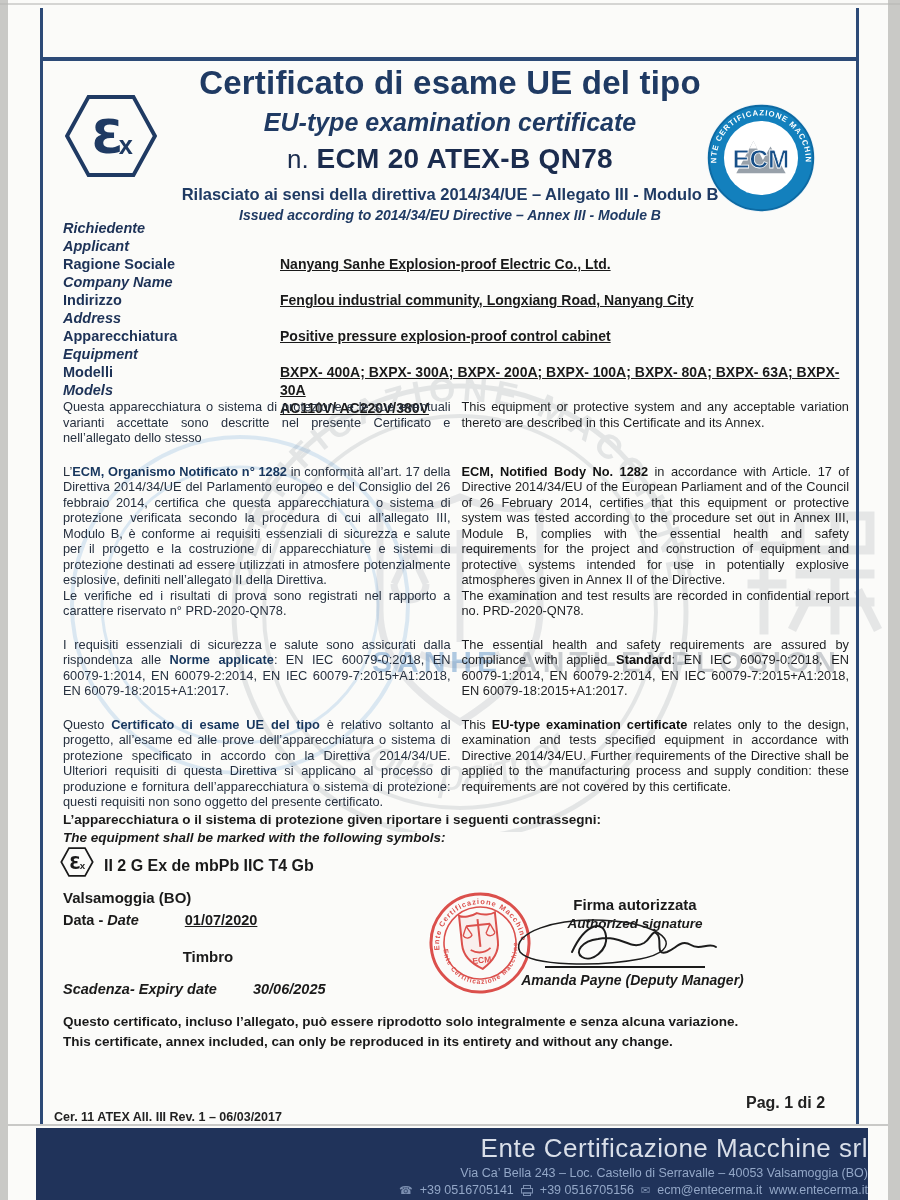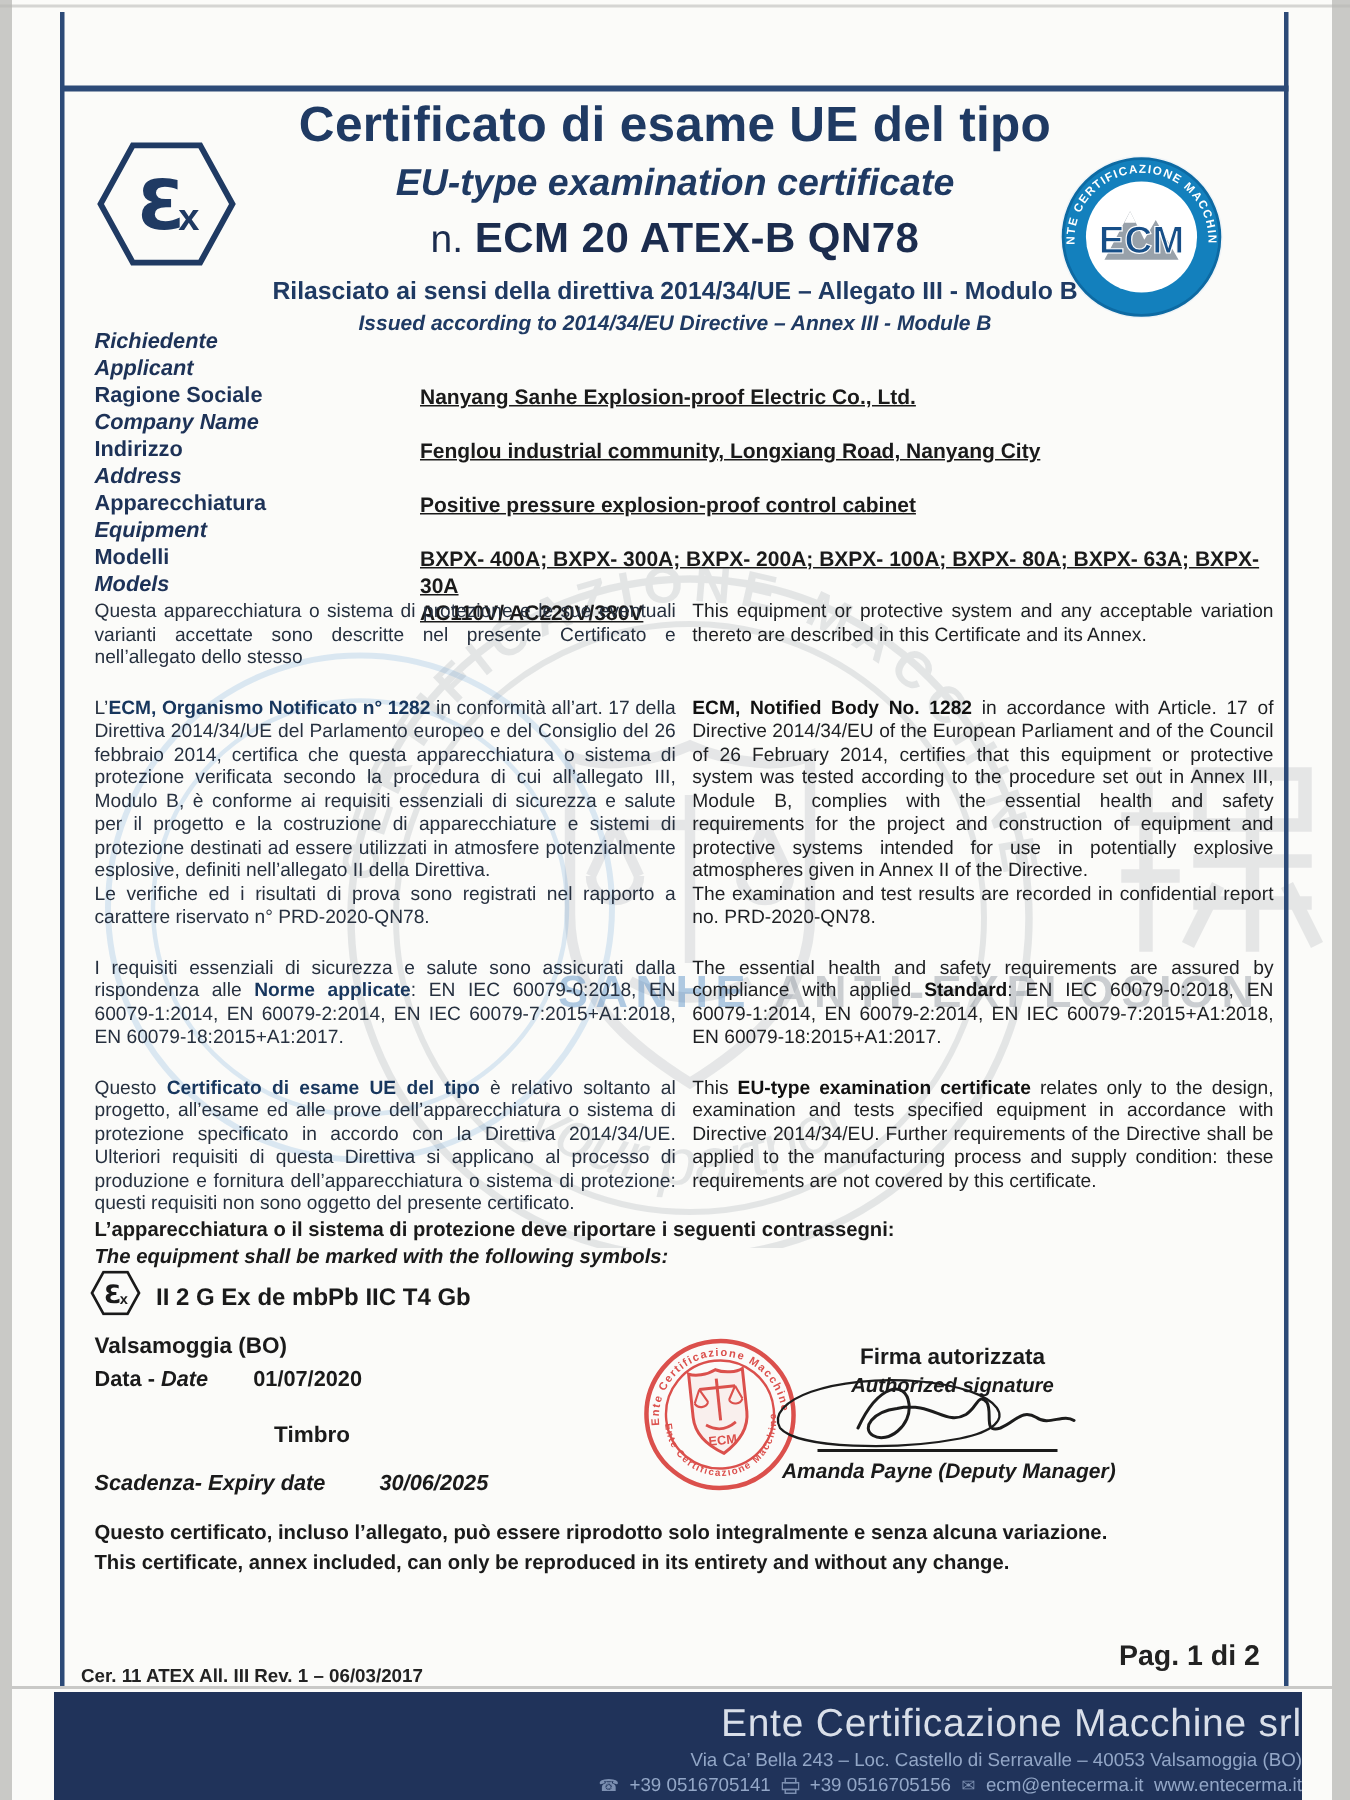--- a/index.html
+++ b/index.html
@@ -54,36 +54,36 @@
   .marking1{position:absolute;left:63px;top:812px;width:740px;font-size:13.5px;font-weight:600;color:#1a1a1a;z-index:2;}
   .marking2{position:absolute;left:63px;top:830px;width:740px;font-size:13.5px;font-weight:700;font-style:italic;color:#1a1a1a;z-index:2;}
   .mark-code{position:absolute;left:60px;top:847px;display:flex;align-items:flex-end;gap:10px;z-index:2;}
   .mark-code .code{font-size:16px;font-weight:800;color:#1a1a1a;padding-bottom:2px;}
 
   
   .place{position:absolute;left:63px;top:889px;font-size:15px;font-weight:700;color:#1a1a1a;z-index:2;}
   .dateline{position:absolute;left:63px;top:912px;font-size:14.5px;color:#1a1a1a;z-index:2;}
   .dateline .l1{font-weight:700;}
   .dateline .l2{font-weight:700;font-style:italic;}
-  .dateline .v{font-weight:700;margin-left:26px;}
+  .dateline .v{font-weight:700;margin-left:42px;text-decoration:underline;}
   .timbro{position:absolute;left:63px;top:948px;width:290px;text-align:center;font-size:15px;font-weight:700;color:#1a1a1a;z-index:2;}
   .expiry{position:absolute;left:63px;top:981px;font-size:14.5px;font-style:italic;font-weight:700;color:#1a1a1a;z-index:2;}
   .expiry .v{margin-left:32px;}
   .firma{position:absolute;left:535px;top:896px;width:200px;text-align:center;font-size:15px;font-weight:700;color:#1a1a1a;z-index:2;}
   .authsig{position:absolute;left:535px;top:916px;width:200px;text-align:center;font-size:13.5px;font-weight:700;font-style:italic;color:#1a1a1a;z-index:2;}
   .sig-svg{position:absolute;left:500px;top:906px;z-index:3;}
   .sig-line{position:absolute;left:545px;top:966px;width:160px;height:2px;background:#1b1b1b;z-index:3;}
   .sig-name{position:absolute;left:515px;top:972px;width:235px;text-align:center;font-size:14px;font-weight:700;font-style:italic;color:#1a1a1a;z-index:3;}
   .stamp{position:absolute;left:428px;top:891px;z-index:2;transform:rotate(-6deg);opacity:.92;}
 
   
   .note1{position:absolute;left:63px;top:1012px;width:786px;font-size:13.5px;font-weight:600;color:#1a1a1a;line-height:20px;z-index:2;}
   .note2{position:absolute;left:63px;top:1032px;width:786px;font-size:13.5px;font-weight:700;color:#1a1a1a;line-height:20px;z-index:2;}
 
-  .pag{position:absolute;left:746px;top:1094px;width:100px;font-size:19px;font-weight:700;color:#222;z-index:2;}
+  .pag{position:absolute;left:746px;top:1094px;width:100px;font-size:16px;font-weight:700;color:#222;z-index:2;}
   .cer{position:absolute;left:54px;top:1110px;font-size:12.5px;font-weight:700;color:#222;z-index:2;}
 
   
   .footer{position:absolute;left:36px;top:1128px;width:832px;height:72px;background:#20335a;z-index:4;
           display:flex;flex-direction:column;align-items:flex-end;padding-top:5px;box-sizing:border-box;}
   .f-company{font-size:26px;font-weight:400;color:#d9dfe9;letter-spacing:.5px;}
   .f-addr{font-size:12.5px;color:#93a7c7;margin-top:2px;}
   .f-contact{font-size:12.5px;color:#93a7c7;margin-top:3px;display:flex;align-items:center;gap:7px;}
   .ico{font-family:"DejaVu Sans",sans-serif;font-size:11px;opacity:.8;}
   .exfont{font-family:"DejaVu Sans",sans-serif;}
@@ -236,21 +236,21 @@
       <div class="para it"><span>L’</span><span class="b">ECM, Organismo Notificato n° 1282</span><span> in conformità all’art. 17 della Direttiva 2014/34/UE del Parlamento europeo e del Consiglio del 26 febbraio 2014, certifica che questa apparecchiatura o sistema di protezione verificata secondo la procedura di cui all’allegato III, Modulo B, è conforme ai requisiti essenziali di sicurezza e salute per il progetto e la costruzione di apparecchiature e sistemi di protezione destinati ad essere utilizzati in atmosfere potenzialmente esplosive, definiti nell’allegato II della Direttiva.
 Le verifiche ed i risultati di prova sono registrati nel rapporto a carattere riservato n° PRD-2020-QN78.</span></div>
       <div class="para en"><span class="b">ECM, Notified Body No. 1282</span><span> in accordance with Article. 17 of Directive 2014/34/EU of the European Parliament and of the Council of 26 February 2014, certifies that this equipment or protective system was tested according to the procedure set out in Annex III, Module B, complies with the essential health and safety requirements for the project and construction of equipment and protective systems intended for use in potentially explosive atmospheres given in Annex II of the Directive.
 The examination and test results are recorded in confidential report no. PRD-2020-QN78.</span></div>
       <div class="para it"><span>I requisiti essenziali di sicurezza e salute sono assicurati dalla rispondenza alle </span><span class="b">Norme applicate</span><span>: EN IEC 60079-0:2018, EN 60079-1:2014, EN 60079-2:2014, EN IEC 60079-7:2015+A1:2018, EN 60079-18:2015+A1:2017.</span></div>
       <div class="para en"><span>The essential health and safety requirements are assured by compliance with applied </span><span class="b">Standard</span><span>: EN IEC 60079-0:2018, EN 60079-1:2014, EN 60079-2:2014, EN IEC 60079-7:2015+A1:2018, EN 60079-18:2015+A1:2017.</span></div>
       <div class="para it"><span>Questo </span><span class="b">Certificato di esame UE del tipo</span><span> è relativo soltanto al progetto, all’esame ed alle prove dell’apparecchiatura o sistema di protezione specificato in accordo con la Direttiva 2014/34/UE. Ulteriori requisiti di questa Direttiva si applicano al processo di produzione e fornitura dell’apparecchiatura o sistema di protezione: questi requisiti non sono oggetto del presente certificato.</span></div>
       <div class="para en"><span>This </span><span class="b">EU-type examination certificate</span><span> relates only to the design, examination and tests specified equipment in accordance with Directive 2014/34/EU. Further requirements of the Directive shall be applied to the manufacturing process and supply condition: these requirements are not covered by this certificate.</span></div>
     </div>
 
-  <div class="marking1">L’apparecchiatura o il sistema di protezione deve riportare i seguenti contrassegni:</div>
+  <div class="marking1">L’apparecchiatura o il sistema di protezione given riportare i seguenti contrassegni:</div>
   <div class="marking2">The equipment shall be marked with the following symbols:</div>
   <div class="mark-code">
     <svg width="34" height="30" viewBox="0 0 96 86">
       <polygon points="25,3 71,3 93,43 71,83 25,83 3,43" fill="none" stroke="#1a1a1a" stroke-width="5"></polygon>
       <text x="26" y="62" font-size="48" font-weight="700" fill="#1a1a1a" class="exfont">Ɛ</text>
       <text x="56" y="64" font-size="28" font-weight="700" fill="#1a1a1a">x</text>
     </svg>
     <span class="code">II 2 G Ex de mbPb IIC T4 Gb</span>
   </div>
 

